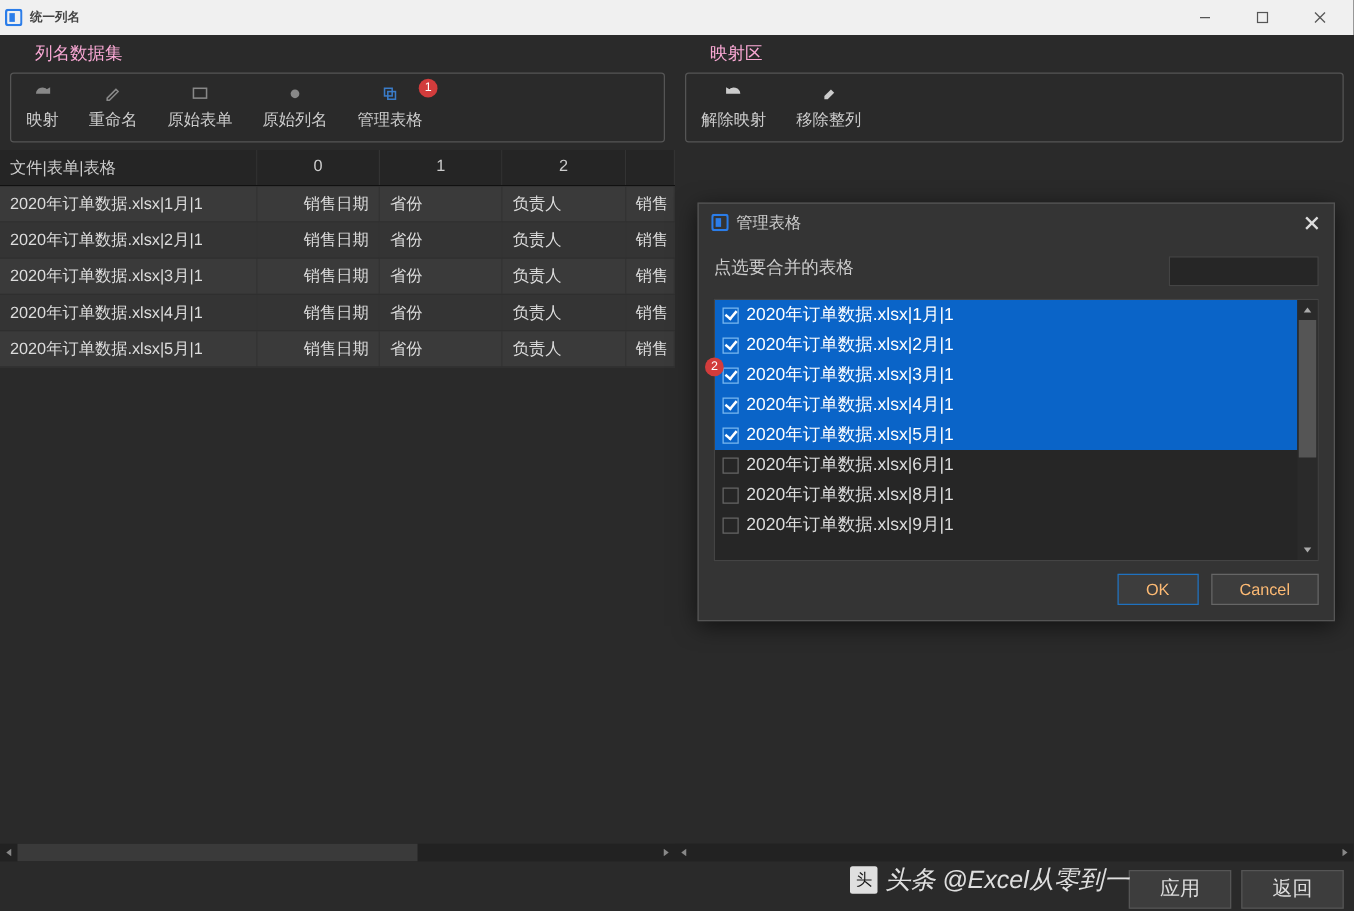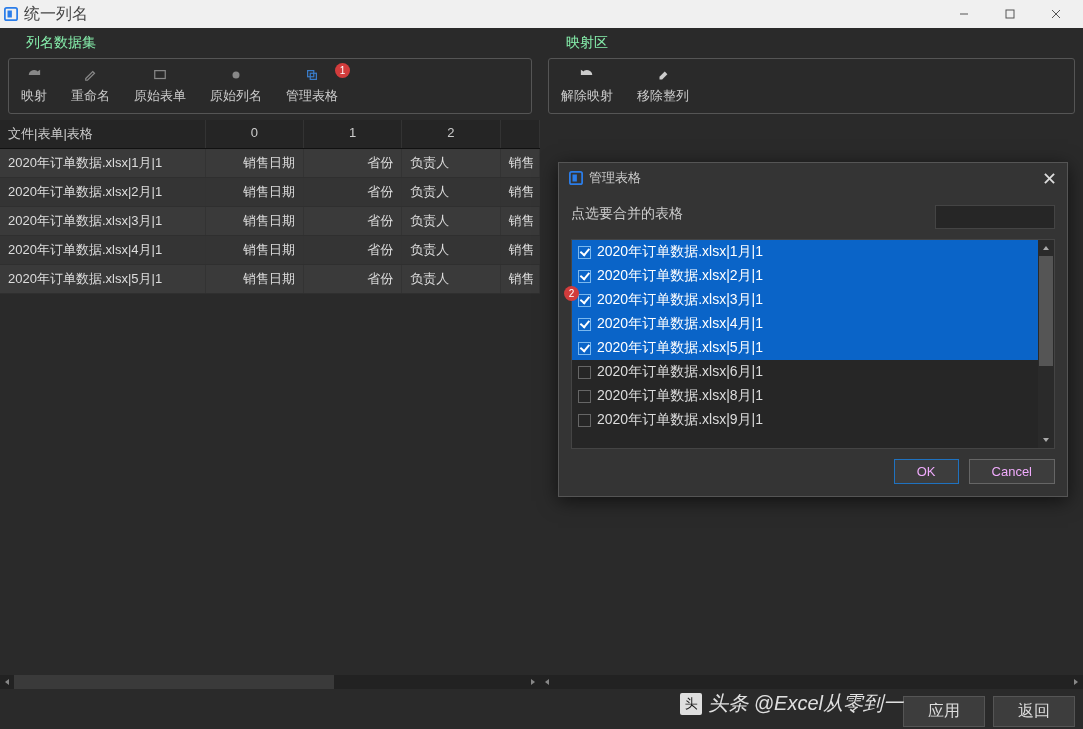--- a/index.html
+++ b/index.html
@@ -17,35 +17,35 @@
 
 .titlebar {
   height: 28px;
   background: #f0f0f0;
   color: #333;
   display: flex;
   align-items: center;
   padding: 0 4px;
 }
 .titlebar .app-icon { width: 14px; height: 14px; margin-right: 6px; }
-.titlebar .title { flex: 1; font-size: 16px; color: #444; }
+.titlebar .title { flex: 1; font-size: 10px; color: #444; font-weight: bold; }
 .winctrl { display: flex; }
 .winctrl div { width: 46px; height: 28px; display: flex; align-items: center; justify-content: center; color: #666; }
 .winctrl div svg { width: 10px; height: 10px; }
 
 
 .main {
   display: flex;
   height: calc(100% - 28px - 40px);
   background: #2a2a2a;
 }
 .panel-left { width: 540px; display: flex; flex-direction: column; }
 .panel-right { flex: 1; display: flex; flex-direction: column; }
 
-.panel-label { padding: 6px 10px 4px; color: #86efac; font-size: 14px; margin-left: 16px; }
+.panel-label { padding: 6px 28px 4px; color: #f9a8d4; font-size: 14px; }
 
 .toolbar {
   margin: 2px 8px 6px;
   border: 1px solid #555;
   border-radius: 3px;
   display: flex;
   padding: 4px 0;
   position: relative;
 }
 .tool {
@@ -83,21 +83,21 @@
   border-bottom: 1px solid #111;
 }
 .grid-head div, .grid-row div {
   padding: 5px 8px;
   border-right: 1px solid #333;
   overflow: hidden;
   white-space: nowrap;
 }
 .col-file { width: 210px; }
 .col0 { width: 100px; text-align: right; }
-.col1 { width: 100px; text-align: right; }
+.col1 { width: 100px; }
 .col2 { width: 100px; }
 .col3 { width: 40px; }
 .grid-head div { text-align: center; color: #ccc; background: #252525; }
 .grid-head .col-file { text-align: left; }
 
 .grid-body {}
 .grid-row {
   display: flex;
   border-bottom: 1px solid #2f2f2f;
 }
@@ -211,21 +211,21 @@
 }
 
 .vscroll { width:16px; background:#2a2a2a; display:flex; flex-direction:column; }
 .vscroll .btn { height:16px; display:flex; align-items:center; justify-content:center; }
 .vscroll .btn svg { width:8px; height:8px; fill:#aaa; }
 .vscroll-track { flex:1; position:relative; }
 .vscroll-thumb { position:absolute; top:0; left:1px; right:1px; height:110px; background:#555; }
 
 .dialog-buttons { display:flex; justify-content:flex-end; gap:10px; margin-top:10px; }
 .dialog-buttons button {
-  background:#3d3d3d; border:1px solid #666; color:#f0abfc;
+  background:#3d3d3d; border:1px solid #666; color:#fdba74;
   padding: 4px 22px; font-size:13px;
 }
 .dialog-buttons button.primary { border-color:#1f72c0; }
 
 .app-icon-svg { fill:#2b7de9; }
 
 .right-blank { flex:1; background:#2a2a2a; }
 </style>
 </head>
 <body>

